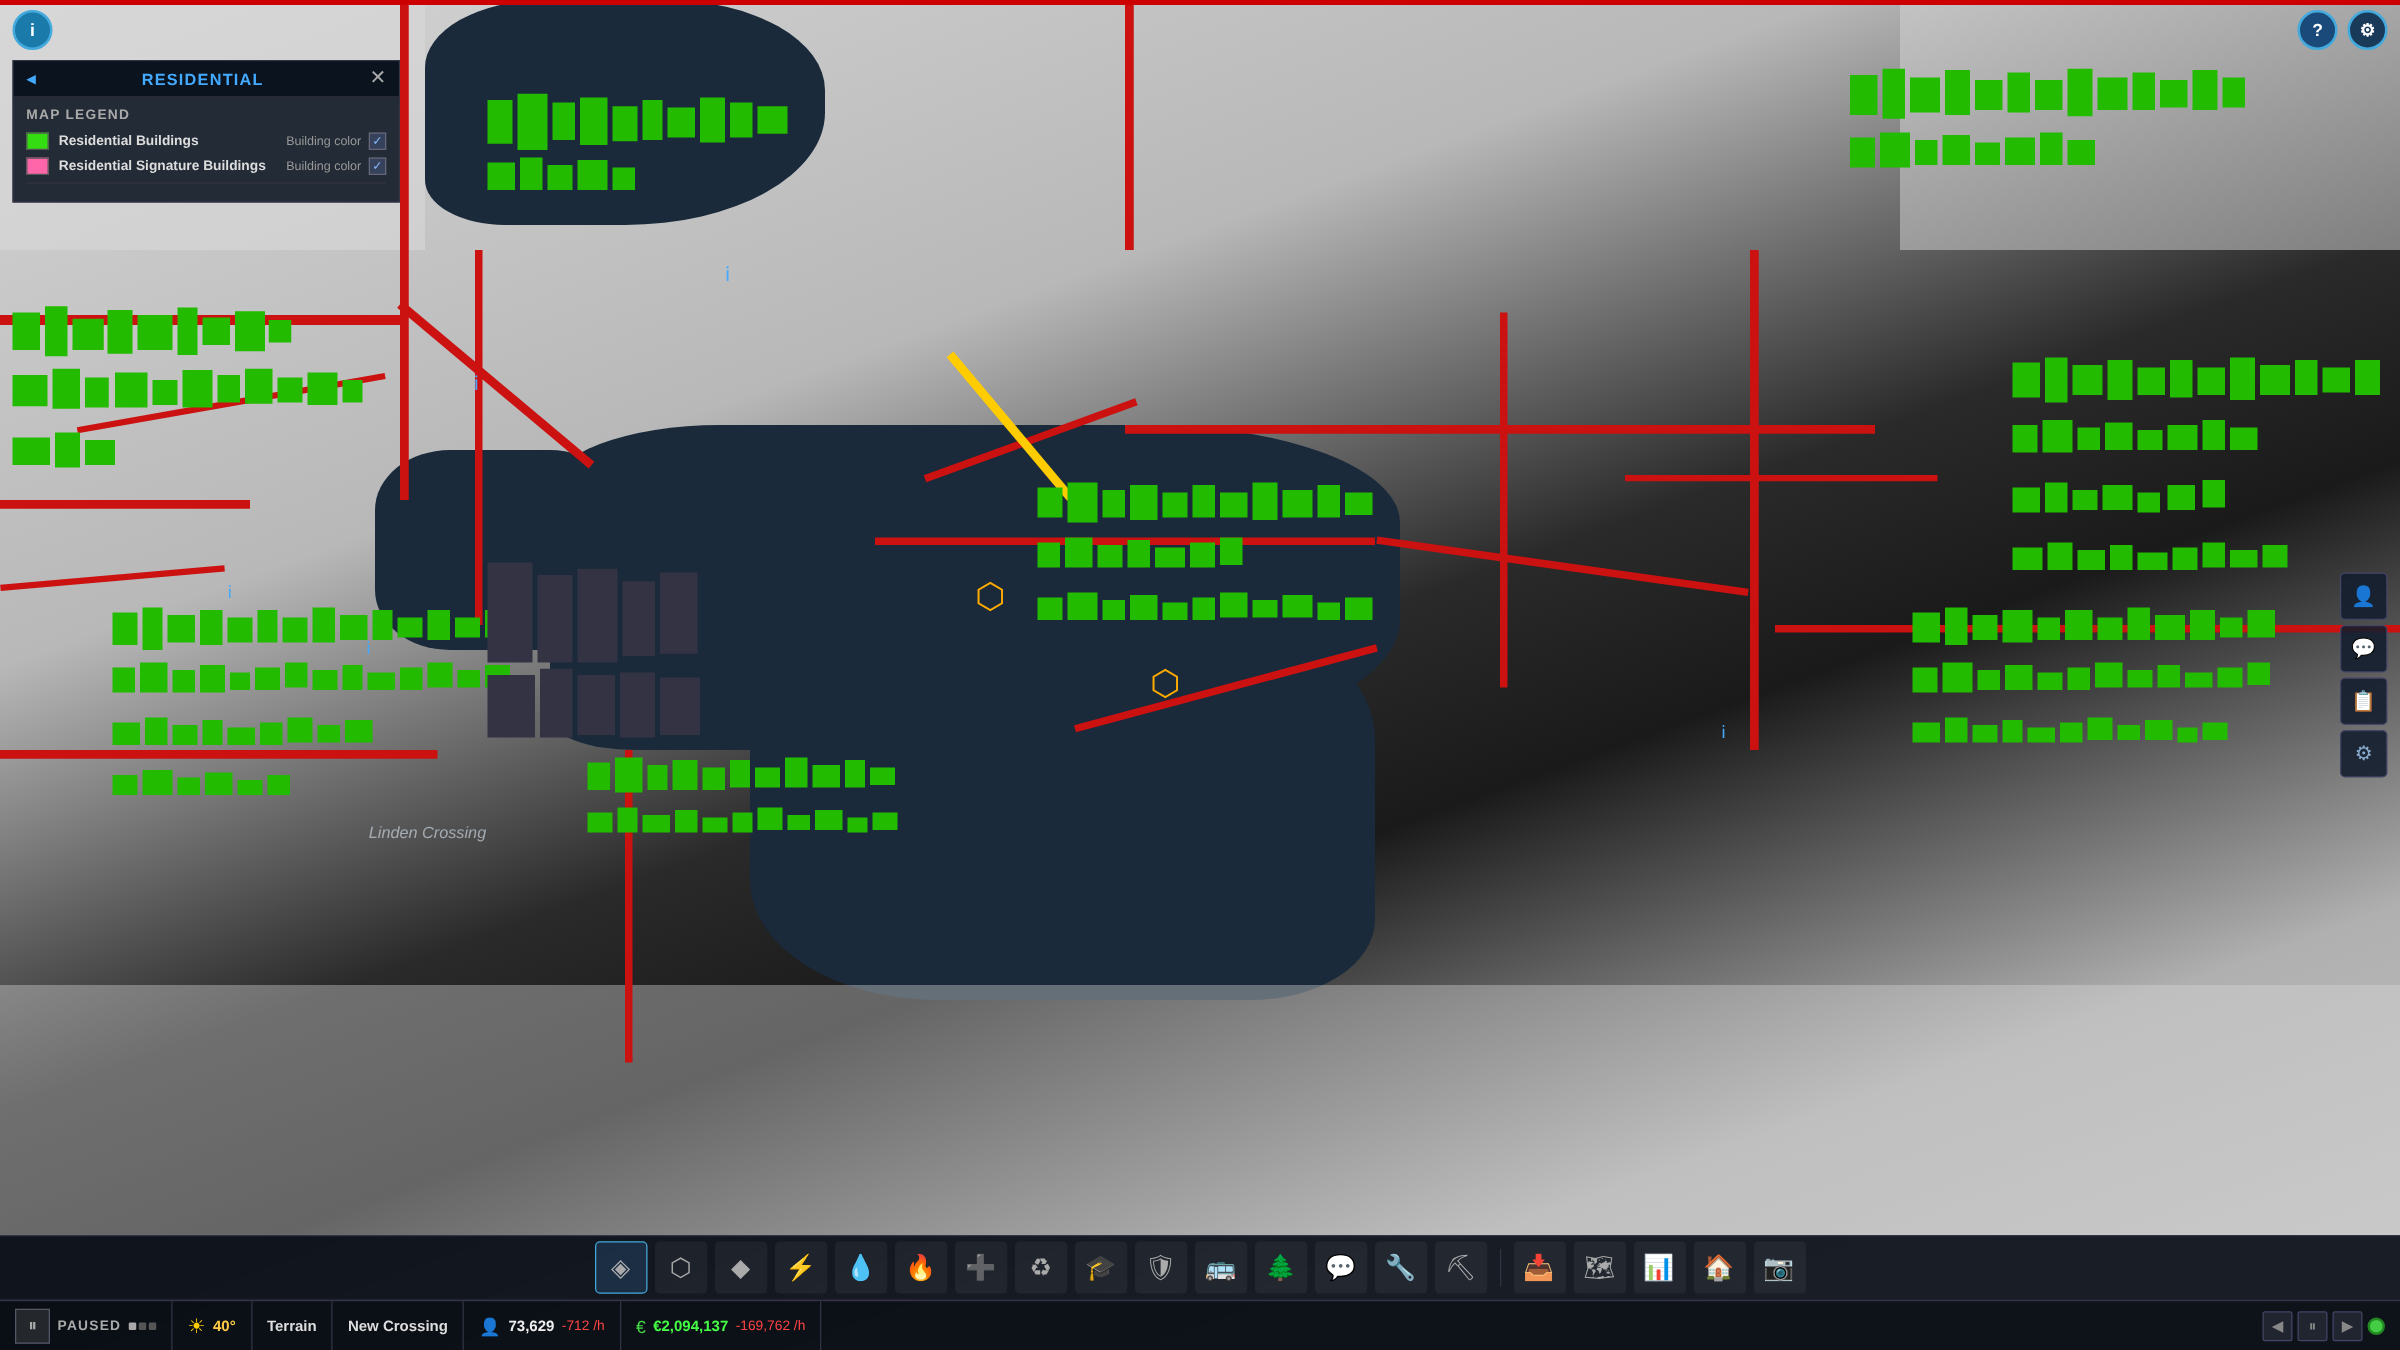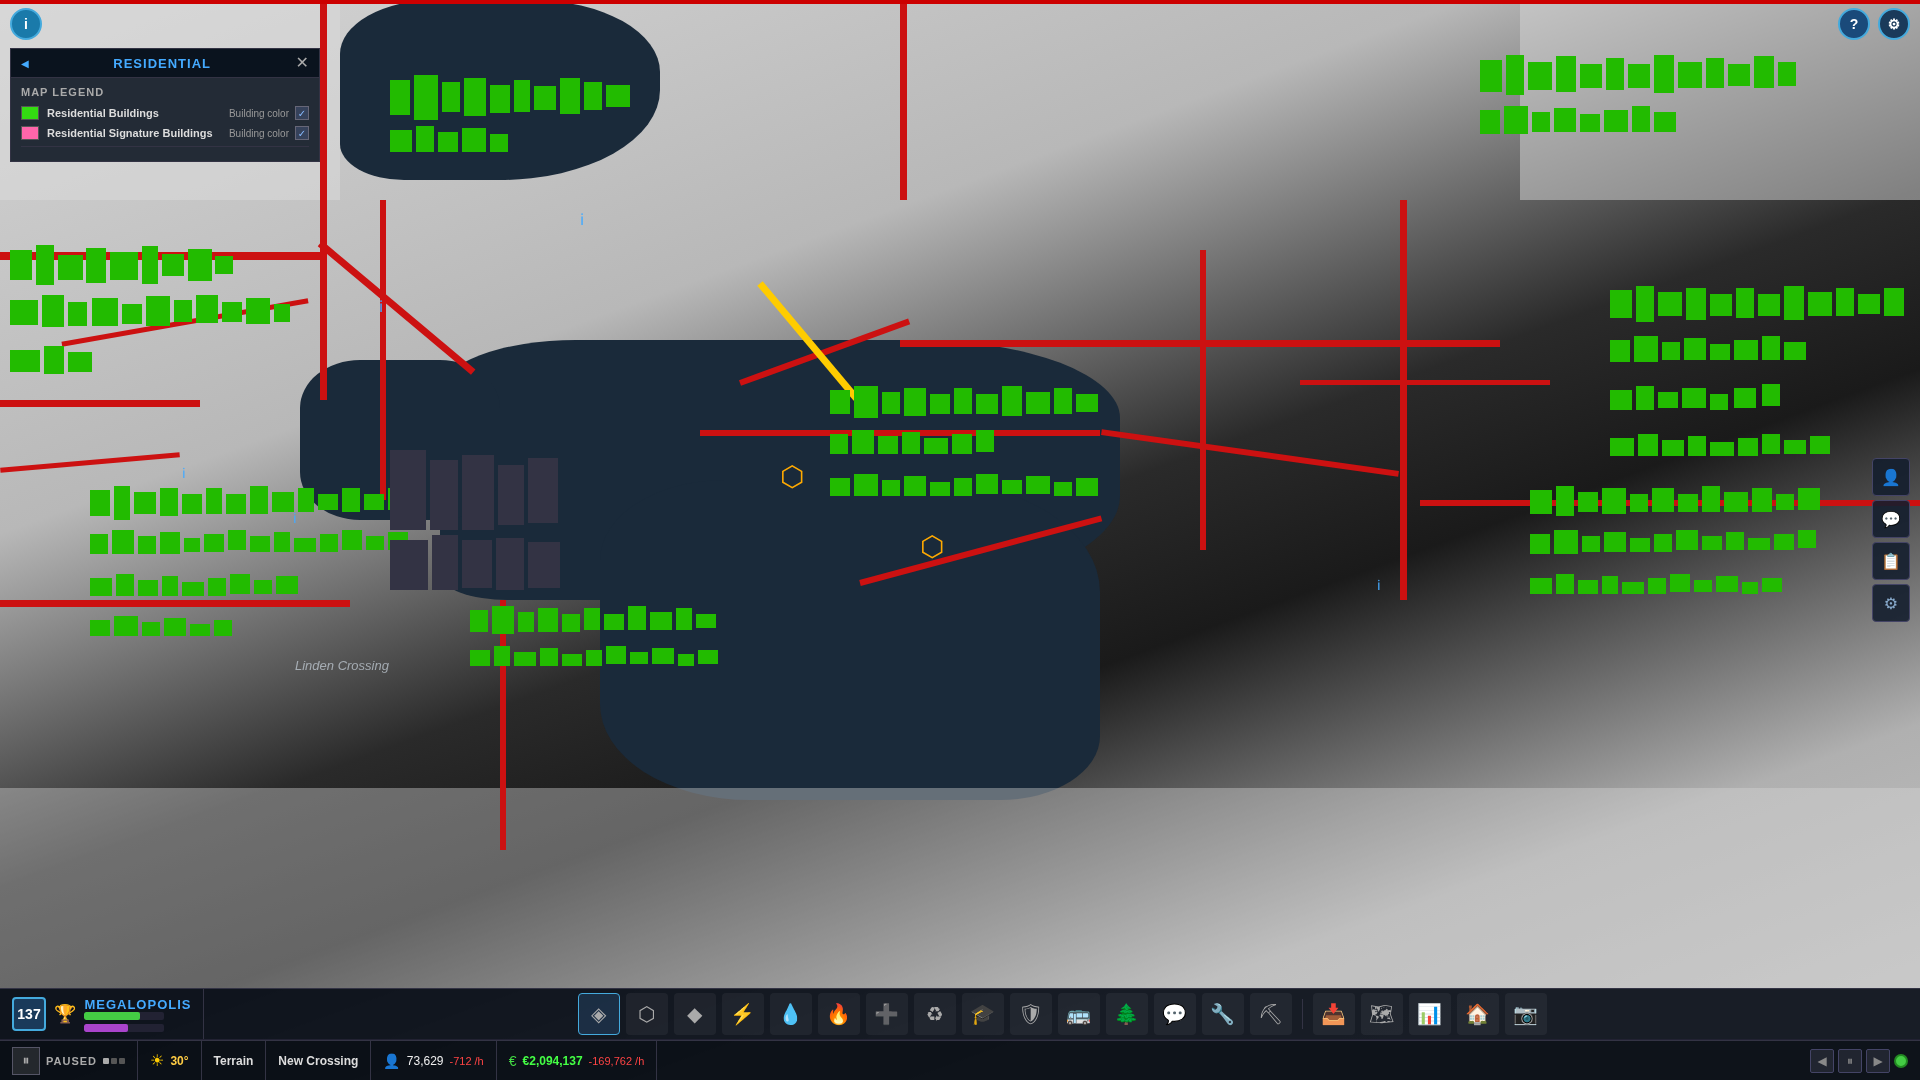--- a/index.html
+++ b/index.html
@@ -373,21 +373,21 @@
       height: 6px;
       border-radius: 1px;
     }
 
     .sun-icon { color: #ffcc00; font-size: 16px; }
     .temp-label { color: #ffcc44; font-weight: bold; }
 
     .city-display { color: #ddd; font-weight: bold; }
 
     .pop-icon { color: #88aaff; font-size: 14px; }
-    .pop-count { color: #eee; font-weight: normal; }
+    .pop-count { color: #eee; font-weight: bold; }
     .pop-change { color: #ff4444; font-size: 11px; }
 
     .money-icon { color: #44dd44; font-size: 14px; }
     .money-amount { color: #44ff44; font-weight: bold; }
     .money-change { color: #ff4444; font-size: 11px; }
 
     .status-right {
       margin-left: auto;
       display: flex;
       align-items: center;
@@ -861,35 +861,20 @@
 
 <div class="right-panel">
   <div class="right-icon-btn">👤</div>
   <div class="right-icon-btn">💬</div>
   <div class="right-icon-btn">📋</div>
   <div class="right-icon-btn">⚙</div>
 </div>
 
 <div id="bottom-toolbar">
 
-  <div class="city-badge">
-    <div class="city-level">137</div>
-    <span class="trophy-icon">🏆</span>
-    <div>
-      <div class="city-name-label">MEGALOPOLIS</div>
-      <div class="city-bars">
-        <div class="progress-bar-container">
-          <div class="progress-bar-fill" style="width:70%;background:#44cc44;"></div>
-        </div>
-        <div class="progress-bar-container">
-          <div class="progress-bar-fill" style="width:55%;background:#aa44cc;"></div>
-        </div>
-      </div>
-    </div>
-  </div>
 
   <div class="toolbar-icons">
     <div class="toolbar-icon-btn active">◈</div>
     <div class="toolbar-icon-btn">⬡</div>
     <div class="toolbar-icon-btn">◆</div>
     <div class="toolbar-icon-btn">⚡</div>
     <div class="toolbar-icon-btn">💧</div>
     <div class="toolbar-icon-btn">🔥</div>
     <div class="toolbar-icon-btn">➕</div>
     <div class="toolbar-icon-btn">♻</div>
@@ -916,21 +901,21 @@
     <span class="status-label">PAUSED</span>
     <div class="speed-dots">
       <div class="speed-dot" style="background:#aaa;"></div>
       <div class="speed-dot" style="background:#555;"></div>
       <div class="speed-dot" style="background:#555;"></div>
     </div>
   </div>
 
   <div class="status-section">
     <span class="sun-icon">☀</span>
-    <span class="temp-label">30°</span>
+    <span class="temp-label">40°</span>
   </div>
 
   <div class="status-section">
     <span class="city-display">Terrain</span>
   </div>
 
   <div class="status-section">
     <span class="city-display">New Crossing</span>
   </div>
 

